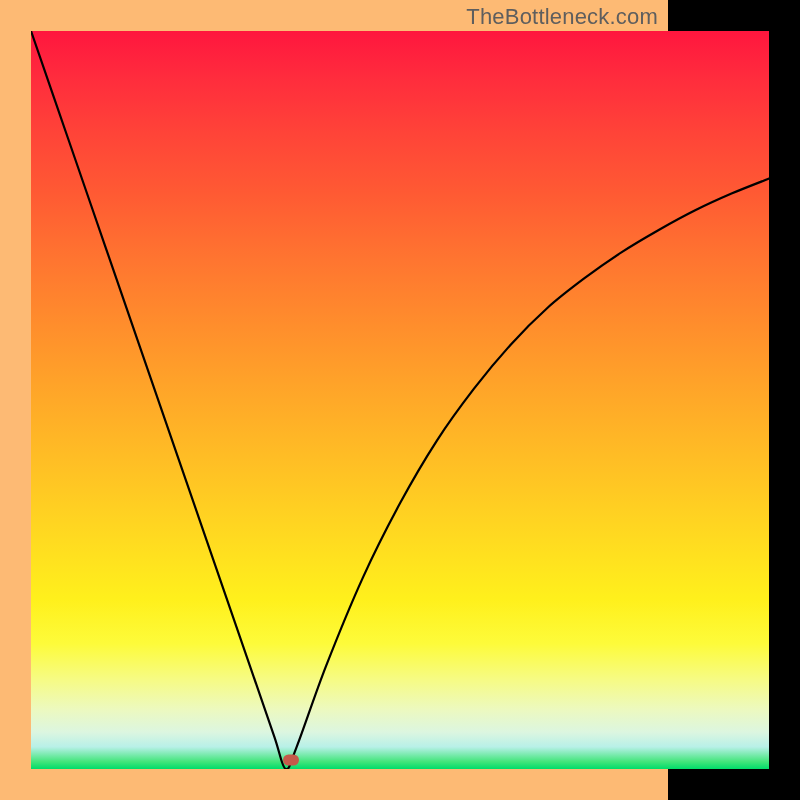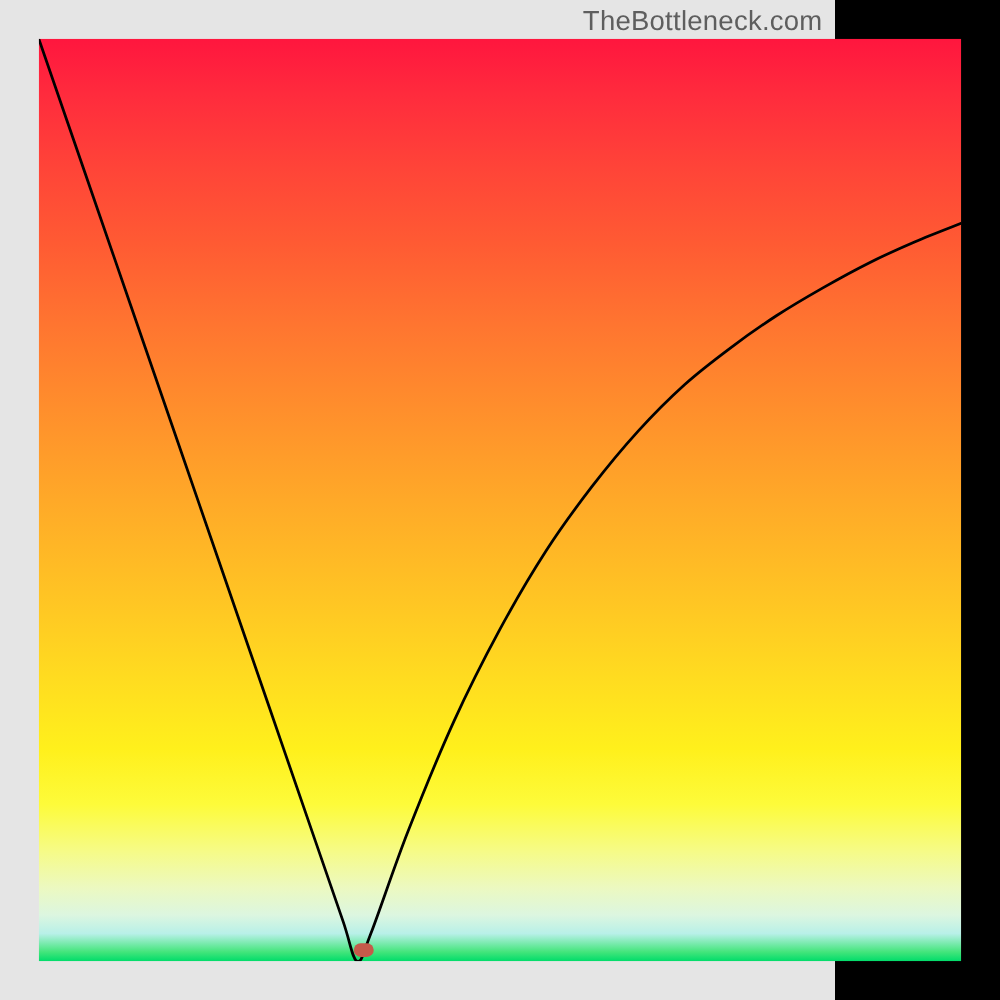--- a/index.html
+++ b/index.html
@@ -8,21 +8,21 @@
     width: 800px;
     height: 800px;
     background: #000;
     overflow: hidden;
     font-family: Arial, Helvetica, sans-serif;
   }
   .frame {
     position: relative;
     width: 668px;
     height: 800px;
-    background: #e5e5e5;
+    background: #fdba74;
   }
   .watermark {
     position: absolute;
     top: 4px;
     right: 10px;
     color: #5e5e5e;
     font-size: 22px;
     font-weight: 500;
     letter-spacing: 0.2px;
     z-index: 30;

